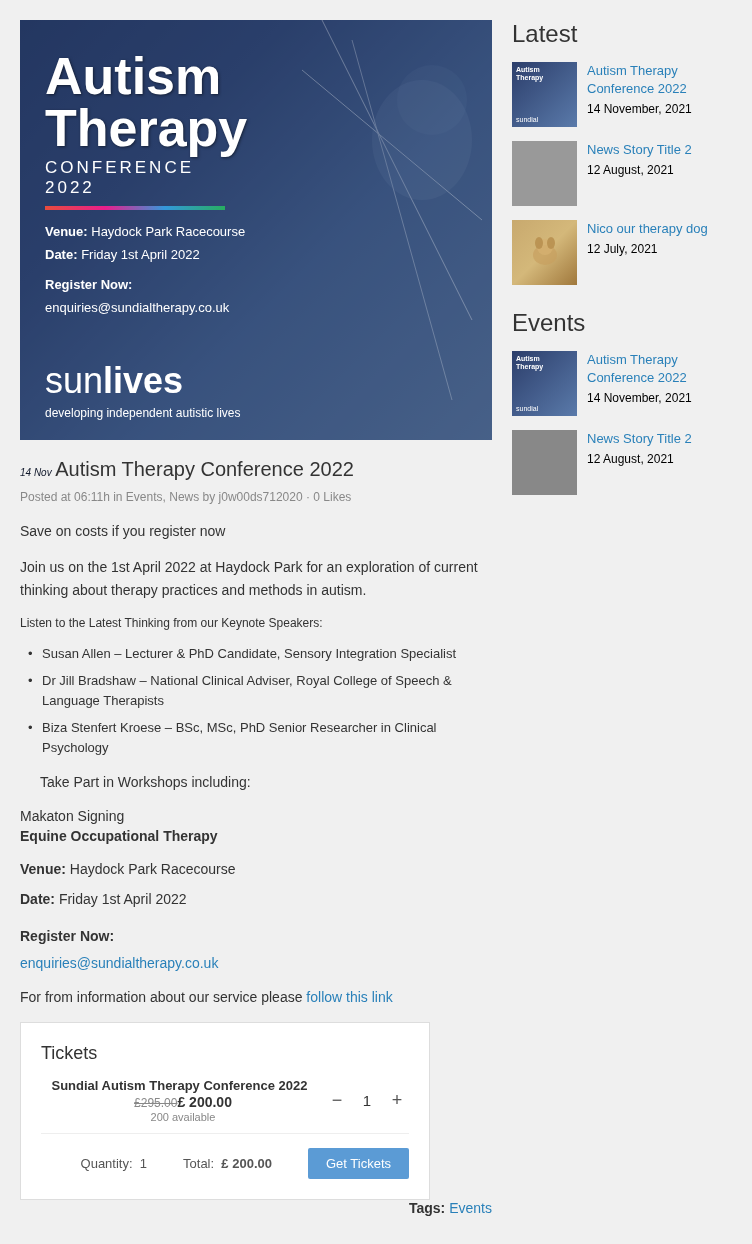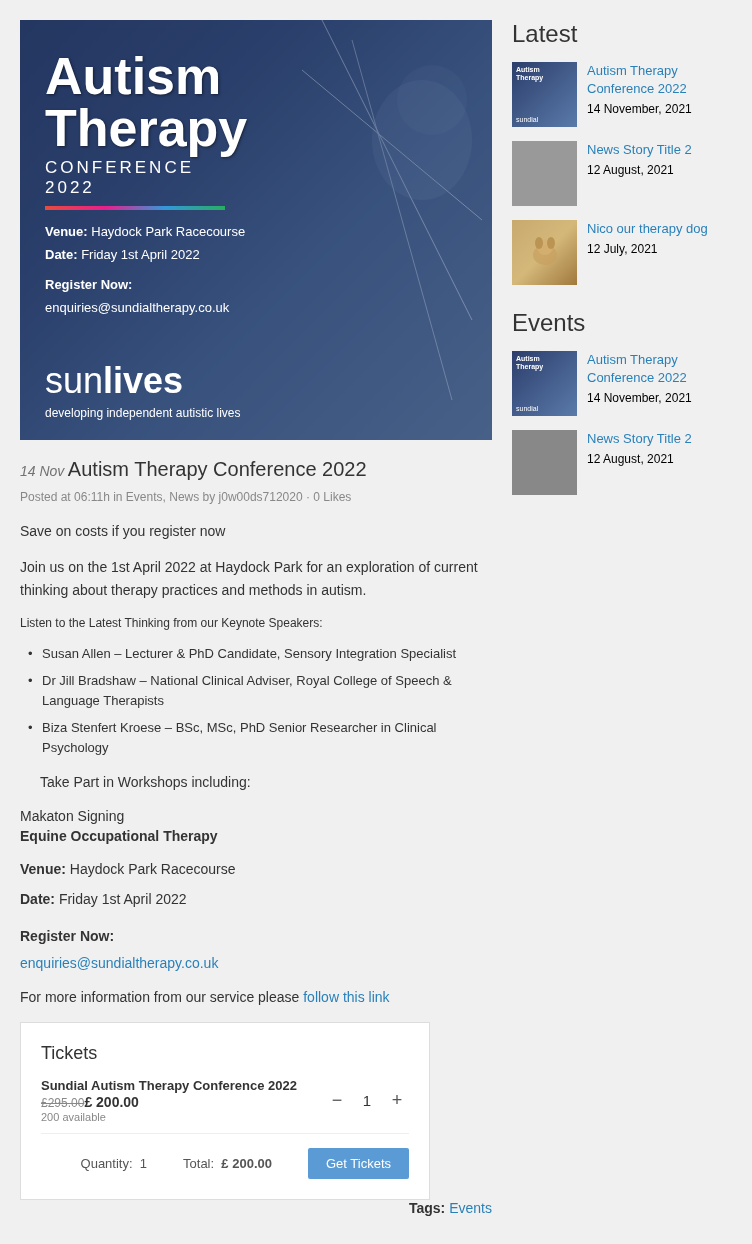--- a/index.html
+++ b/index.html
@@ -101,22 +101,22 @@
       font-size: 12px;
       margin-top: 4px;
     }
 
     
     .article-date-title {
       margin-bottom: 8px;
       line-height: 1.3;
     }
     .date-prefix {
-      color: #737373;
-      font-size: 14px;
+      color: #0f172a;
+      font-size: 10px;
       font-style: italic;
       font-family: Arial, sans-serif;
       margin-top: 20px;
     }
     .article-title {
       font-size: 20px;
       font-family: Arial, sans-serif;
       font-weight: normal;
       color: #333;
     }
@@ -227,20 +227,21 @@
     .ticket-row {
       display: flex;
       align-items: center;
       justify-content: space-between;
       padding-bottom: 10px;
       border-bottom: 1px solid #eee;
       margin-bottom: 14px;
     }
     .ticket-name-section {
       flex: 1;
+      text-align: center;
     }
     .ticket-name {
       font-family: Arial, sans-serif;
       font-size: 13px;
       font-weight: bold;
       color: #333;
     }
     .ticket-price-original {
       text-decoration: line-through;
       color: #888;
@@ -471,21 +472,21 @@
       </div>
       <div class="venue-section">
         <p><strong>Venue:</strong> <span>Haydock Park Racecourse</span></p>
         <p><strong>Date:</strong> <span>Friday 1st April 2022</span></p>
       </div>
       <div class="register-section">
         <p><strong>Register Now:</strong></p>
         <a href="#" class="register-link">enquiries@sundialtherapy.co.uk</a>
       </div>
       <p class="info-text" style="margin-top:14px;">
-        <span>For more information from our service please</span>
+        <span>For from information about our service please</span>
         <a href="#" class="info-link">follow this link</a>
       </p>
 
       <div class="tickets-box">
         <div class="tickets-title">Tickets</div>
         <div class="ticket-row">
           <div class="ticket-name-section">
             <div>
               <span class="ticket-name">Sundial Autism Therapy Conference 2022</span>
               &nbsp;

